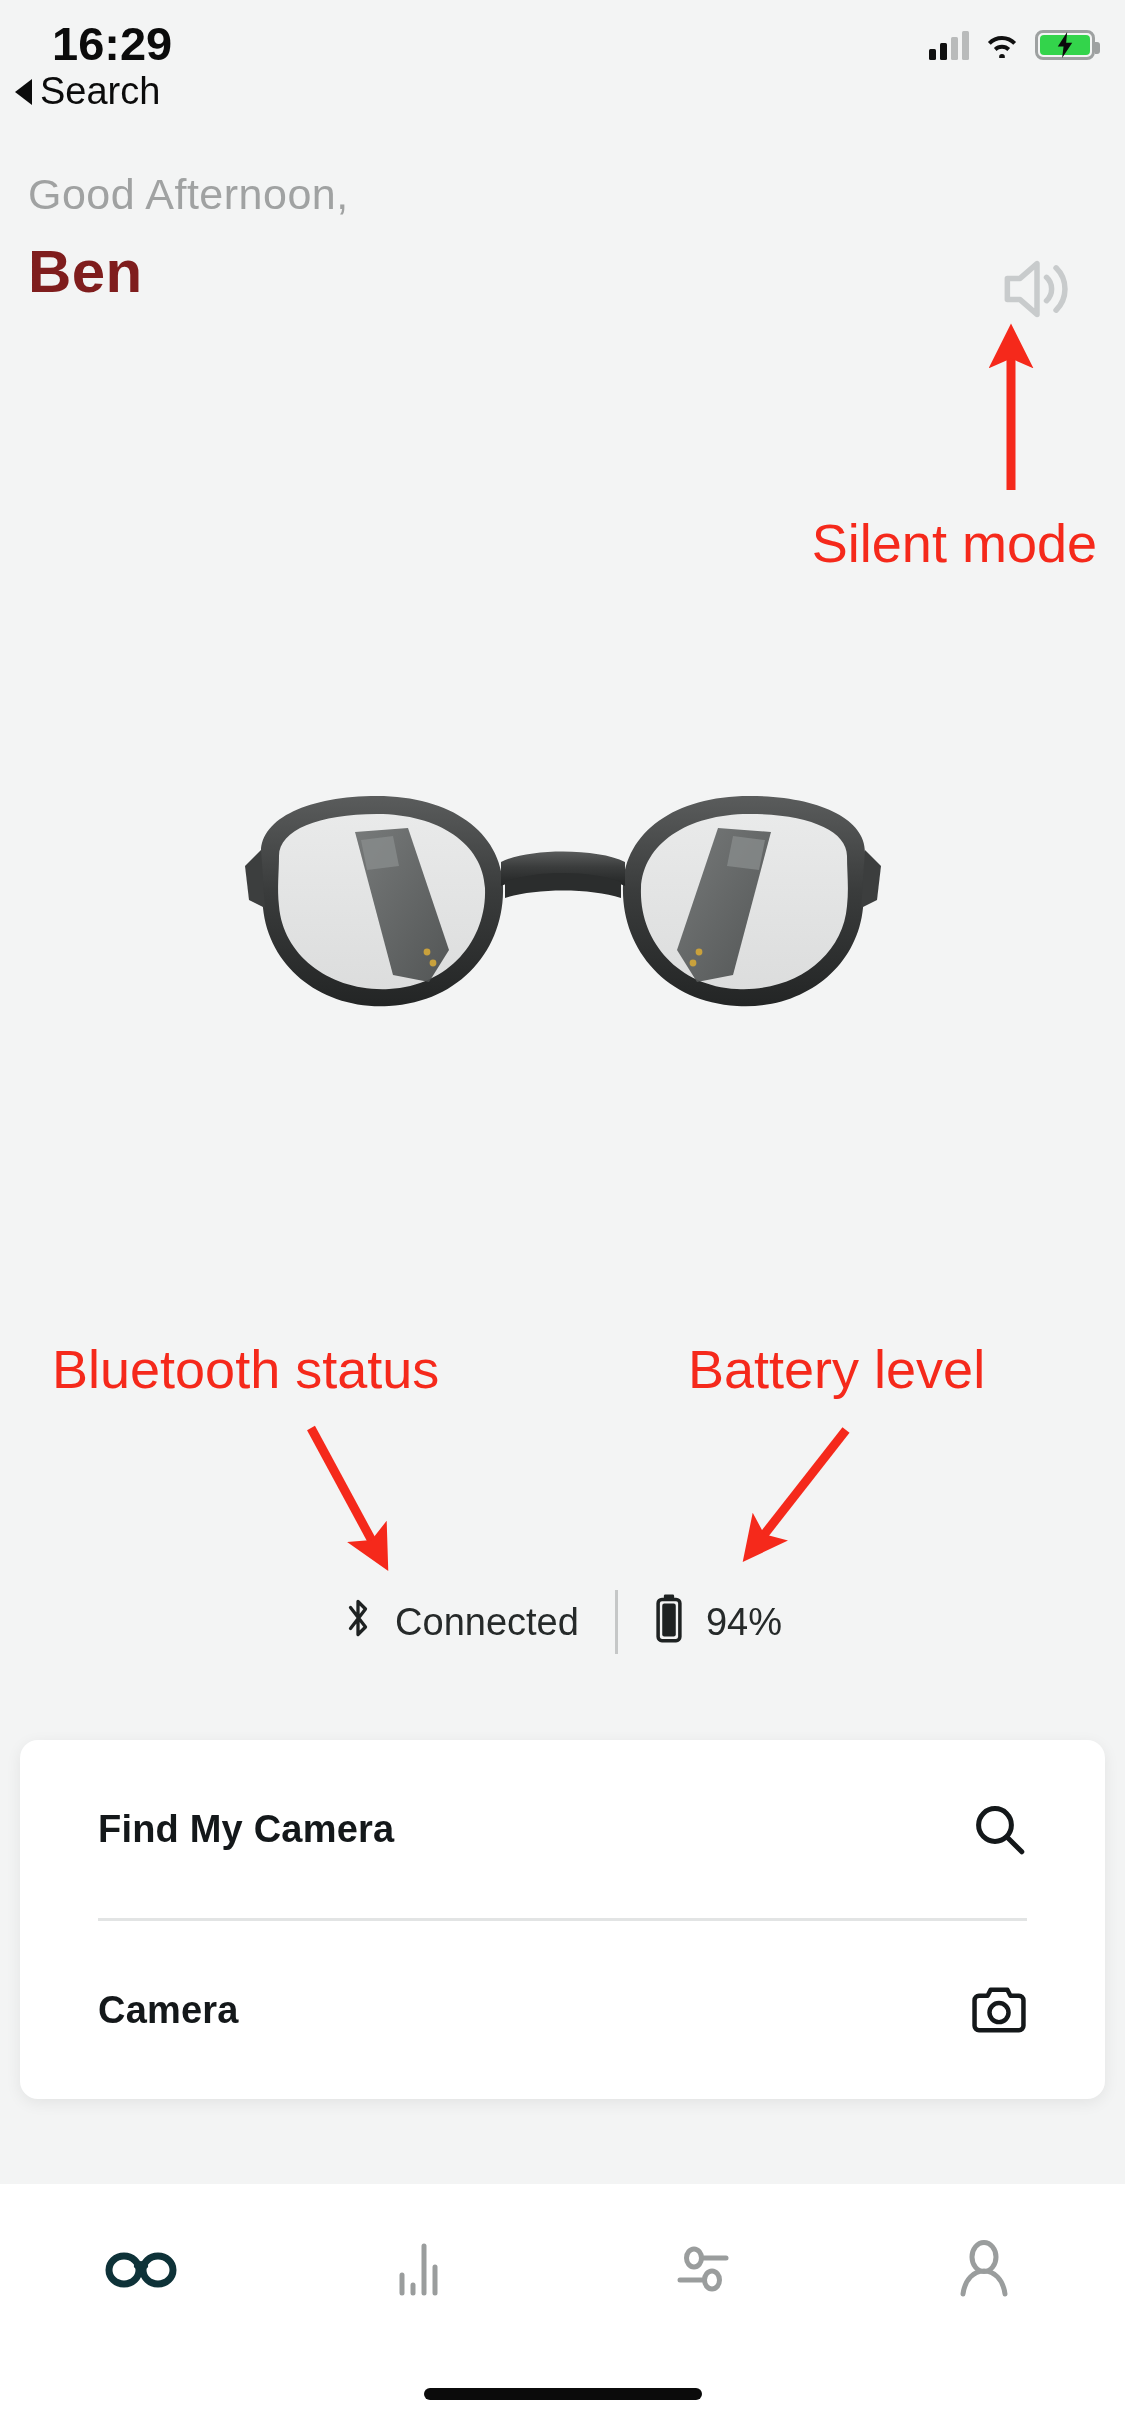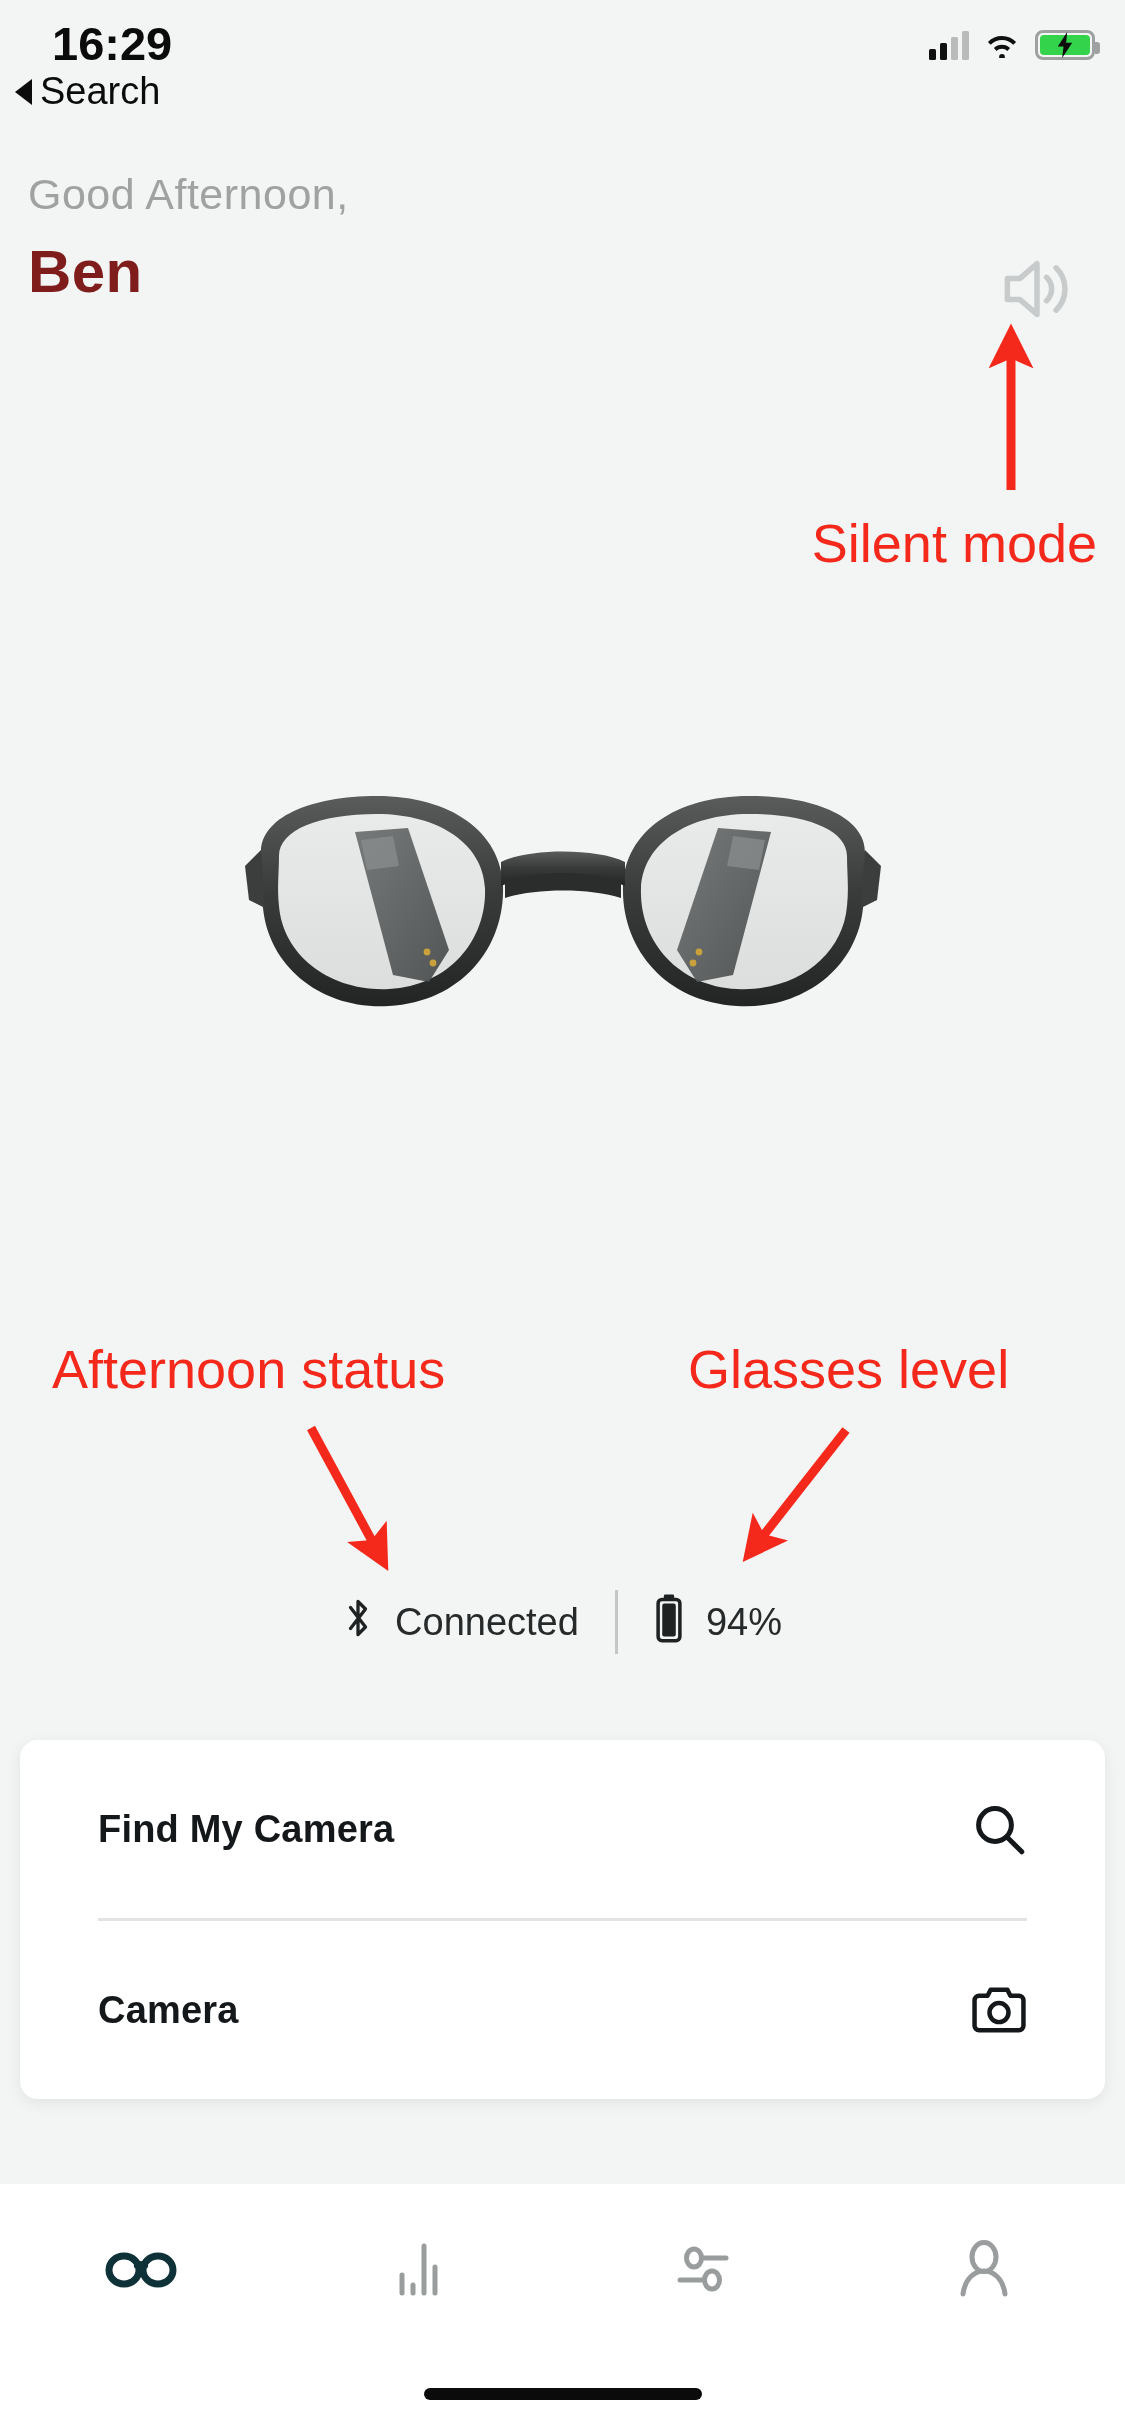--- a/index.html
+++ b/index.html
@@ -249,22 +249,22 @@
 
       <line x1="1011" y1="490" x2="1011" y2="345" stroke="#f5291b" stroke-width="9" marker-end="url(#ah)"></line>
 
       <line x1="311" y1="1428" x2="378" y2="1552" stroke="#f5291b" stroke-width="9" marker-end="url(#ah)"></line>
 
       <line x1="846" y1="1430" x2="756" y2="1545" stroke="#f5291b" stroke-width="9" marker-end="url(#ah)"></line>
     </svg>
   </div>
 
   <div class="anno" id="anno-silent">Silent mode</div>
-  <div class="anno" id="anno-bt">Afternoon status</div>
-  <div class="anno" id="anno-batt">Glasses level</div>
+  <div class="anno" id="anno-bt">Bluetooth status</div>
+  <div class="anno" id="anno-batt">Battery level</div>
 
   <div class="statusrow">
     <div class="st-item">
       <span>
         <svg class="bt-icon" viewBox="0 0 20 32">
           <path d="M5 9 L15 22 L10 27 V5 L15 10 L5 23" fill="none" stroke="#1e2222" stroke-width="2.2" stroke-linecap="round" stroke-linejoin="round"></path>
         </svg>
       </span>
       <span>Connected</span>
     </div>

